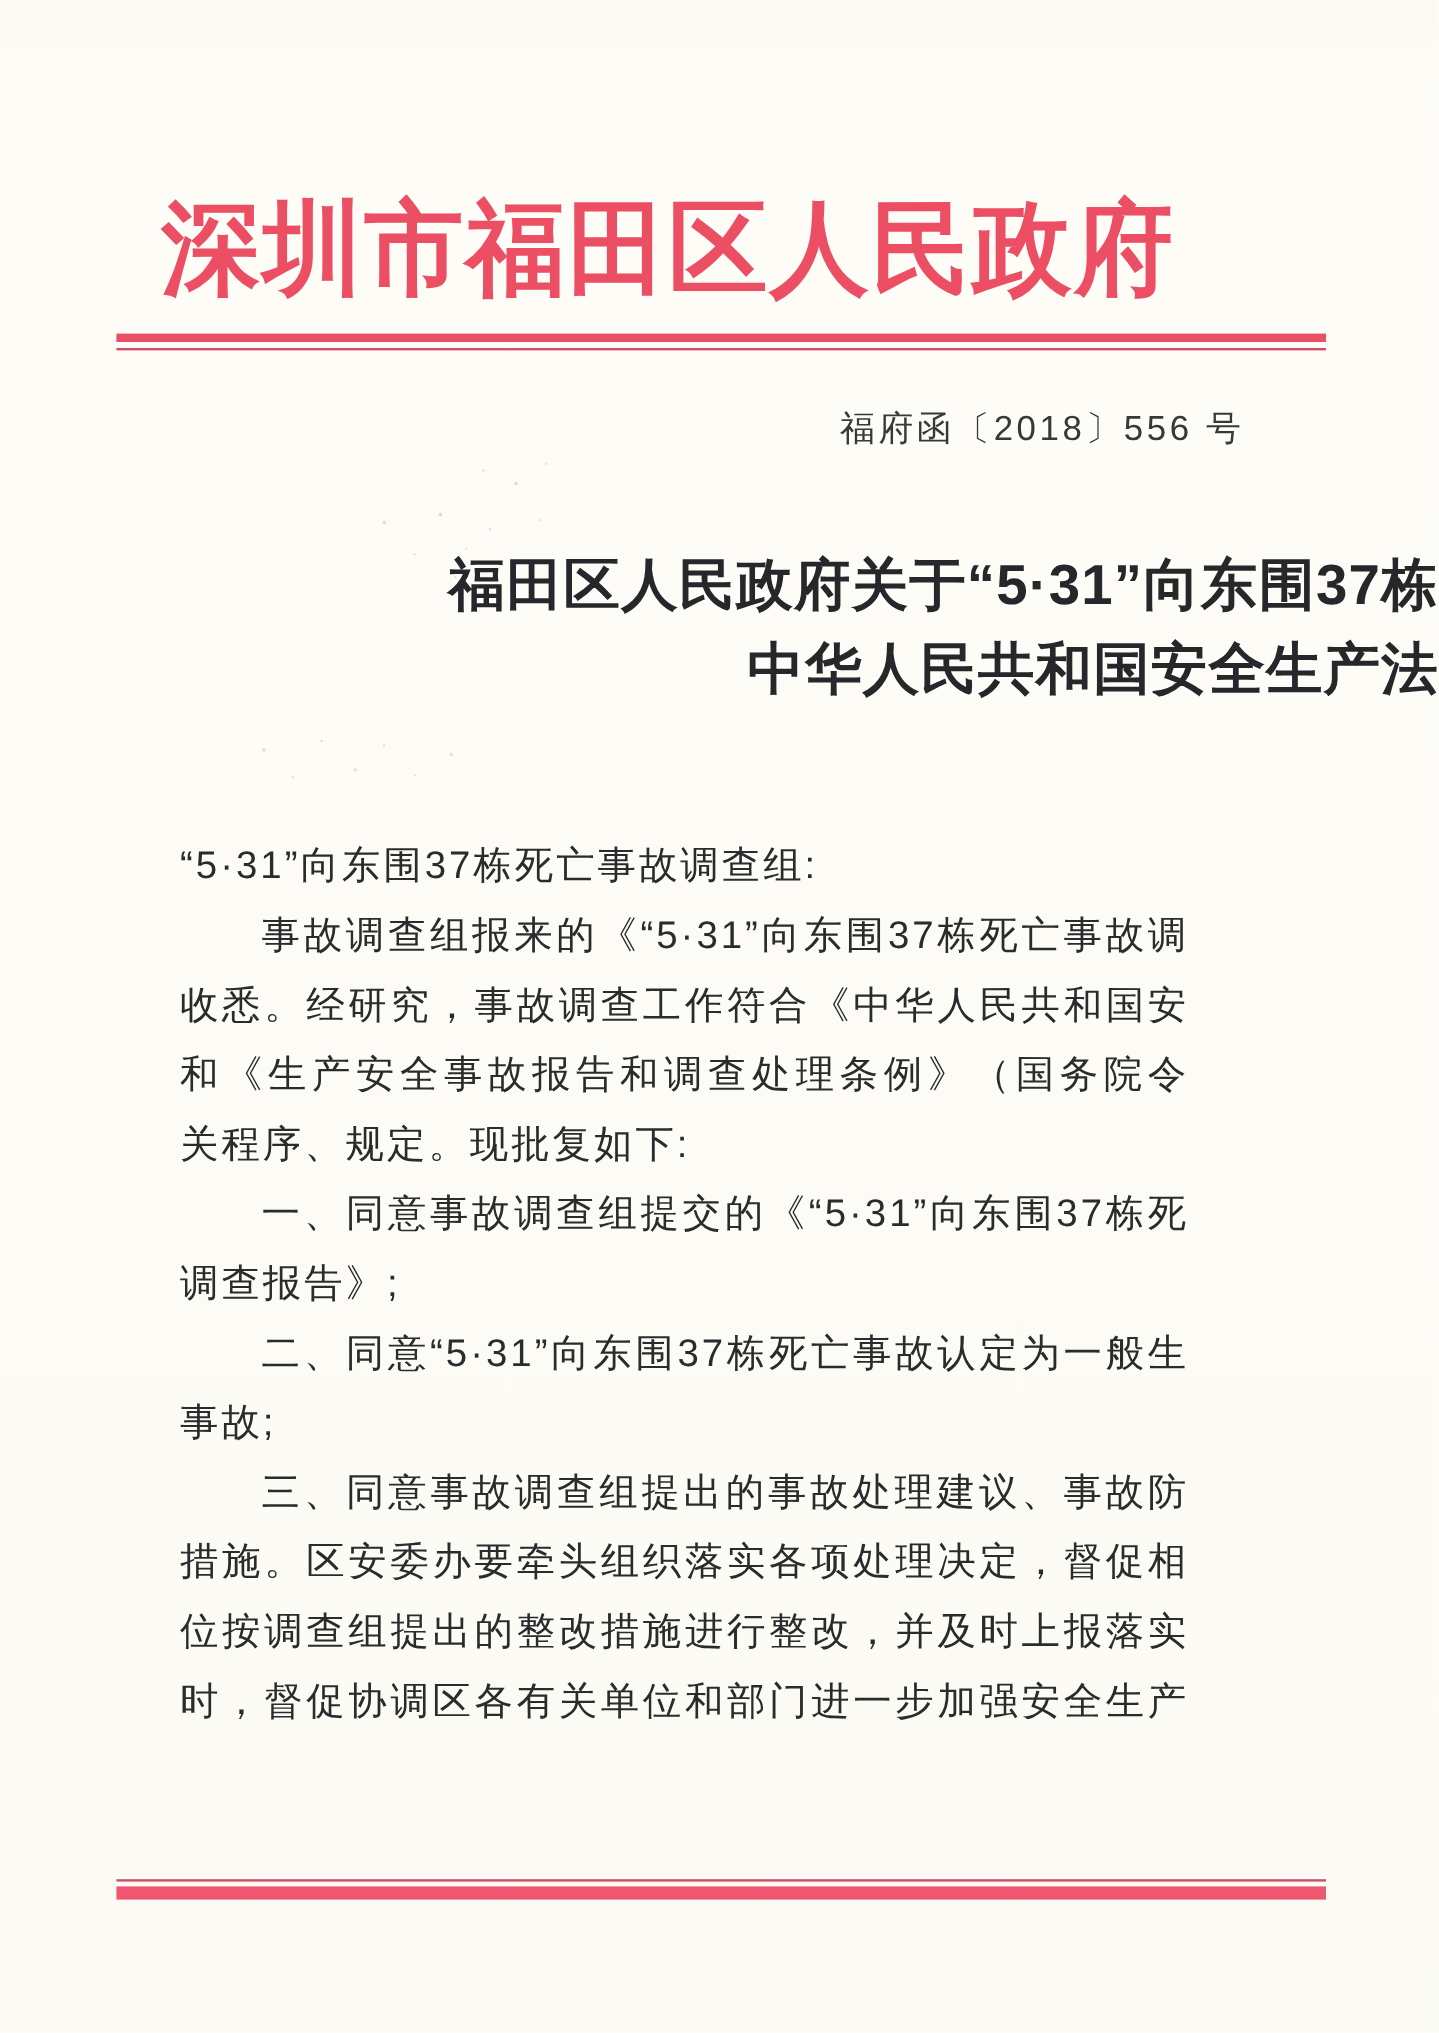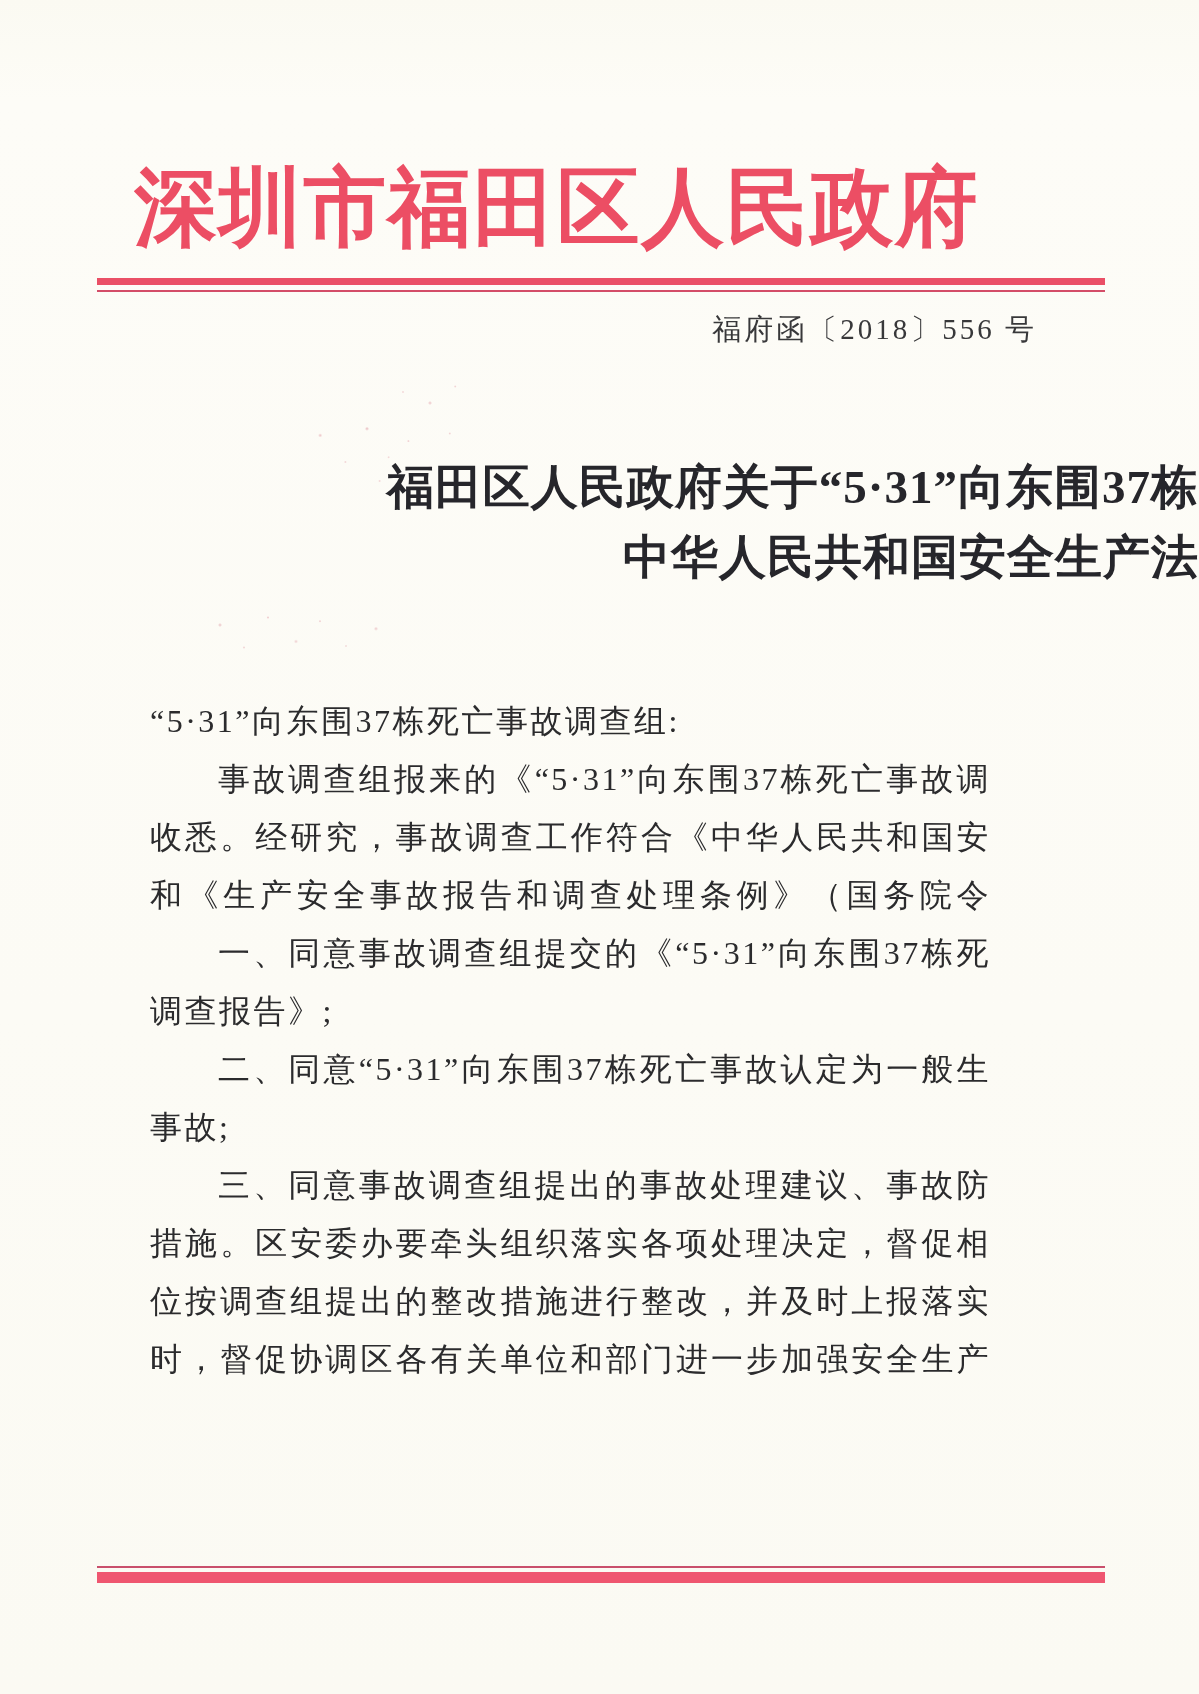--- a/index.html
+++ b/index.html
@@ -1,38 +1,38 @@
 <!DOCTYPE html>
 <html><head>
 <meta charset="utf-8">
 <style>
   html,body{margin:0;padding:0;background:#ffffff;}
   .page{
     position:relative;
     width:1199px;height:1694px;
     background:linear-gradient(180deg,#fbfaf2 0%,#fdfcf7 6%,#fcfbf5 60%,#fbfaf3 100%);
     overflow:hidden;
-    font-family:Liberation Serif, serif;
+    font-family:Liberation Sans, sans-serif;
   }
   
   .org-name{
     position:absolute;top:150px;left:0;right:85px;
     text-align:center;
     font-size:86px;font-weight:700;
     color:#ec4e64;
     letter-spacing:2px;
     transform:scaleX(.96);
     white-space:nowrap;
   }
   .rule{position:absolute;left:97px;width:1008px;}
   .rule-h-thick{top:278px;height:7px;background:#ea4f66;}
   .rule-h-thin{top:290px;height:2px;background:#d44d68;}
   
   .doc-number{
-    position:absolute;top:310px;right:162px;
+    position:absolute;top:338px;right:162px;
     font-size:29px;color:#38383a;
     letter-spacing:3px;white-space:nowrap;
   }
   
   .speckle{position:absolute;opacity:.75;filter:blur(.4px);}
   .sp1{left:295px;top:405px;width:180px;height:95px;
     background-image:
       radial-gradient(circle 3px at 14% 32%,rgba(206,82,104,.45),transparent 70%),
       radial-gradient(circle 2px at 28% 60%,rgba(206,82,104,.4),transparent 70%),
       radial-gradient(circle 3px at 40% 25%,rgba(198,76,98,.5),transparent 70%),
@@ -96,20 +96,21 @@
   <div class="doc-title">
     <div>福田区人民政府关于“5·31”向东围37栋</div>
     <div>中华人民共和国安全生产法</div>
   </div>
 
   <div class="doc-body">
     <div class="bline">“5·31”向东围37栋死亡事故调查组:</div>
     <div class="bline indent fill">事故调查组报来的《“5·31”向东围37栋死亡事故调查报告》</div>
     <div class="bline fill">收悉。经研究，事故调查工作符合《中华人民共和国安全生产法》</div>
     <div class="bline fill">和《生产安全事故报告和调查处理条例》（国务院令493号）的有</div>
+    <div class="bline">关程序、规定。现批复如下:</div>
     <div class="bline indent fill">一、同意事故调查组提交的《“5·31”向东围37栋死亡事故</div>
     <div class="bline">调查报告》;</div>
     <div class="bline indent fill">二、同意“5·31”向东围37栋死亡事故认定为一般生产安全</div>
     <div class="bline">事故;</div>
     <div class="bline indent fill">三、同意事故调查组提出的事故处理建议、事故防范和整改</div>
     <div class="bline fill">措施。区安委办要牵头组织落实各项处理决定，督促相关责任单</div>
     <div class="bline fill">位按调查组提出的整改措施进行整改，并及时上报落实情况。同</div>
     <div class="bline fill">时，督促协调区各有关单位和部门进一步加强安全生产管理工作，</div>
   </div>
 

